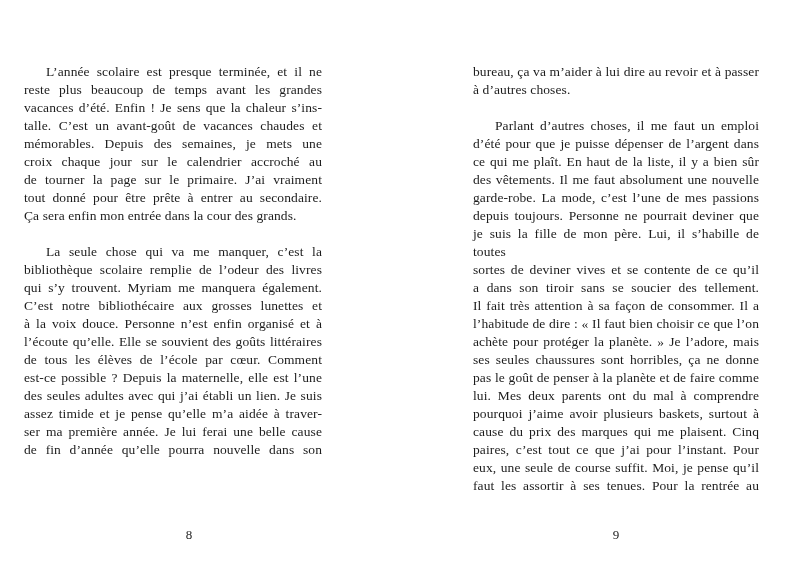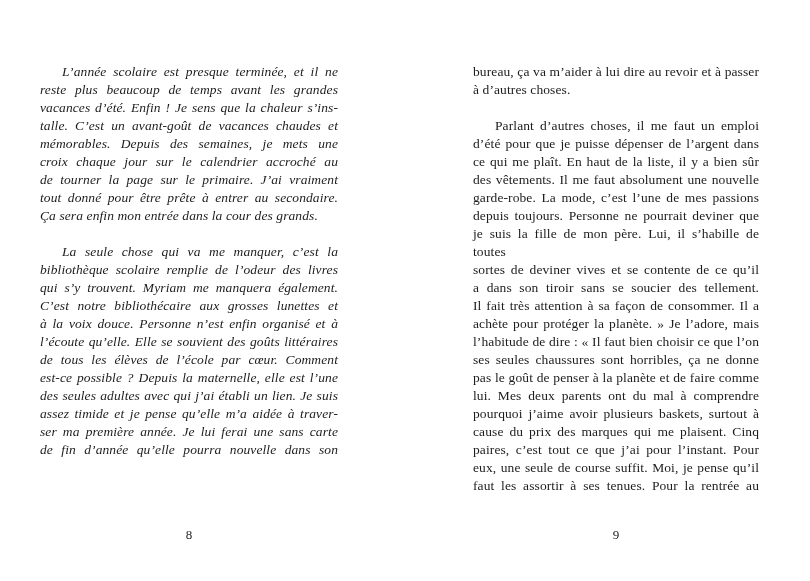--- a/index.html
+++ b/index.html
@@ -16,21 +16,21 @@
     font-family: "Liberation Serif", "DejaVu Serif", serif;
     color: #1c1c1c;
   }
   .page-text {
     position: absolute;
     top: 63px;
     font-size: 13.5px;
     line-height: 18px;
     letter-spacing: 0.1px;
   }
-  .page-text.left  { left: 40px;  width: 298px; font-style: italic; }
+  .page-text.left  { left: 24px;  width: 298px; }
   .page-text.right { left: 473px; width: 286px; }
   .paragraph { margin: 0; }
   .paragraph + .paragraph { margin-top: 18px; }
   .line {
     text-align: justify;
     text-align-last: justify;
   }
   .line.para-end { text-align-last: left; }
   .line.indented { text-indent: 22px; }
   .folio {
@@ -64,43 +64,43 @@
         <div class="line indented">La seule chose qui va me manquer, c’est la</div>
         <div class="line">bibliothèque scolaire remplie de l’odeur des livres</div>
         <div class="line">qui s’y trouvent. Myriam me manquera également.</div>
         <div class="line">C’est notre bibliothécaire aux grosses lunettes et</div>
         <div class="line">à la voix douce. Personne n’est enfin organisé et à</div>
         <div class="line">l’écoute qu’elle. Elle se souvient des goûts littéraires</div>
         <div class="line">de tous les élèves de l’école par cœur. Comment</div>
         <div class="line">est-ce possible&nbsp;? Depuis la maternelle, elle est l’une</div>
         <div class="line">des seules adultes avec qui j’ai établi un lien. Je suis</div>
         <div class="line">assez timide et je pense qu’elle m’a aidée à traver-</div>
-        <div class="line">ser ma première année. Je lui ferai une sans carte</div>
+        <div class="line">ser ma première année. Je lui ferai une belle cause</div>
         <div class="line">de fin d’année qu’elle pourra nouvelle dans son</div>
       </div>
     </div>
 
   <div class="page-text right">
       <div class="paragraph">
         <div class="line">bureau, ça va m’aider à lui dire au revoir et à passer</div>
         <div class="line para-end">à d’autres choses.</div>
       </div>
       <div class="paragraph">
         <div class="line indented">Parlant d’autres choses, il me faut un emploi</div>
         <div class="line">d’été pour que je puisse dépenser de l’argent dans</div>
         <div class="line">ce qui me plaît. En haut de la liste, il y a bien sûr</div>
         <div class="line">des vêtements. Il me faut absolument une nouvelle</div>
         <div class="line">garde-robe. La mode, c’est l’une de mes passions</div>
         <div class="line">depuis toujours. Personne ne pourrait deviner que</div>
         <div class="line">je suis la fille de mon père. Lui, il s’habille de toutes</div>
         <div class="line">sortes de deviner vives et se contente de ce qu’il</div>
         <div class="line">a dans son tiroir sans se soucier des tellement.</div>
         <div class="line">Il fait très attention à sa façon de consommer. Il a</div>
+        <div class="line">l’habitude de dire&nbsp;: «&nbsp;Il faut bien choisir ce que l’on</div>
         <div class="line">achète pour protéger la planète.&nbsp;» Je l’adore, mais</div>
-        <div class="line">l’habitude de dire&nbsp;: «&nbsp;Il faut bien choisir ce que l’on</div>
         <div class="line">ses seules chaussures sont horribles, ça ne donne</div>
         <div class="line">pas le goût de penser à la planète et de faire comme</div>
         <div class="line">lui. Mes deux parents ont du mal à comprendre</div>
         <div class="line">pourquoi j’aime avoir plusieurs baskets, surtout à</div>
         <div class="line">cause du prix des marques qui me plaisent. Cinq</div>
         <div class="line">paires, c’est tout ce que j’ai pour l’instant. Pour</div>
         <div class="line">eux, une seule de course suffit. Moi, je pense qu’il</div>
         <div class="line">faut les assortir à ses tenues. Pour la rentrée au</div>
       </div>
     </div>

